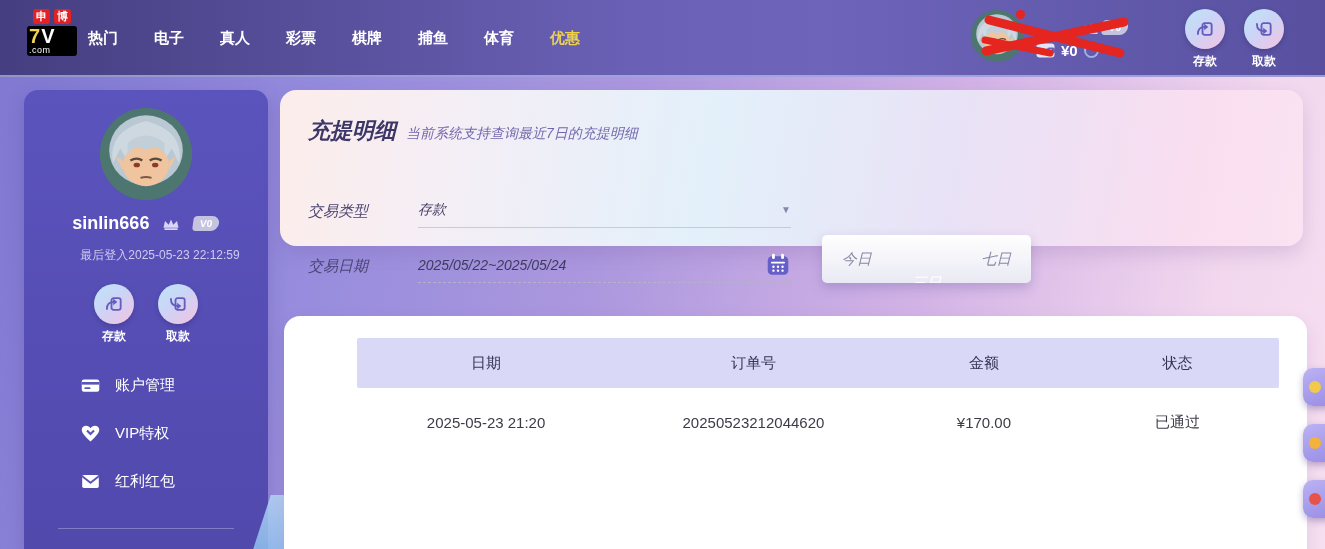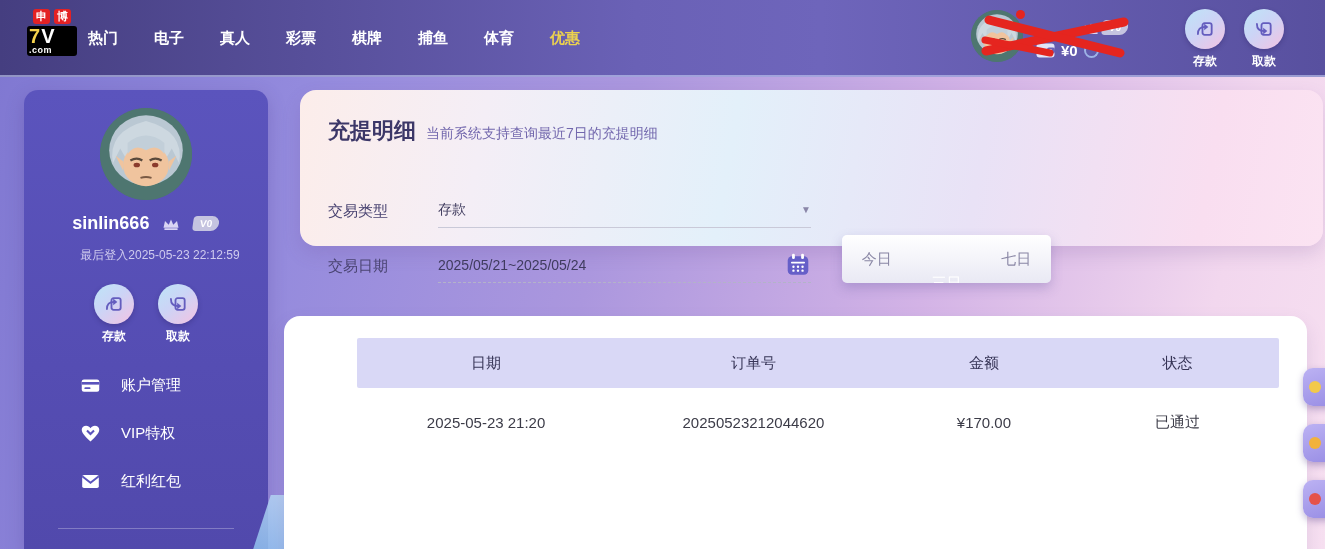--- a/index.html
+++ b/index.html
@@ -12,21 +12,21 @@
   .header { position:absolute; top:0; left:0; width:1325px; height:77px;
     background:linear-gradient(90deg,#453e80 0%,#6a61b6 48%,#6e65bb 62%,#58509f 100%);
     border-bottom:2px solid rgba(198,206,243,.6); }
   .logo { position:absolute; left:27px; top:9px; width:50px; cursor:pointer; }
   .logo-badges { display:flex; justify-content:center; gap:4px; }
   .logo-badge { background:#e32124; color:#fff; font-size:11px; font-weight:bold;
     line-height:15px; width:17px; text-align:center; border-radius:3px; }
   .logo-main { background:#000; border-radius:3px; margin-top:2px; padding:1px 2px 2px; text-align:left; }
   .logo-7v { font-size:20px; font-weight:bold; line-height:19px; letter-spacing:1px; }
   .logo-7 { color:#f5d34c; } .logo-v { color:#fff; }
-  .logo-com { color:#fff; font-size:9px; font-weight:bold; line-height:8px; letter-spacing:.5px; }
+  .logo-com { color:#fff; font-size:9px; font-weight:normal; line-height:8px; letter-spacing:.5px; }
   .nav { position:absolute; left:88px; top:0; height:77px; display:flex; align-items:center; gap:36px; }
   .nav-item { color:#fff; font-size:15px; font-weight:bold; cursor:pointer; white-space:nowrap; }
   .nav-item.active { color:#ecd24e; }
 
   .hdr-avatar { position:absolute; left:971px; top:10px; width:52px; height:52px; border-radius:50%;
     overflow:hidden; background:#4e7670; cursor:pointer; }
   .hdr-avatar svg, .side-avatar svg { display:block; width:100%; height:100%; }
   .avatar-dot { position:absolute; left:1016px; top:10px; width:9px; height:9px; border-radius:50%;
     background:#e5251f; }
   .vip-top { position:absolute; left:1082px; top:20px; display:flex; align-items:flex-end; gap:2px; }
@@ -50,31 +50,31 @@
     background:linear-gradient(180deg,#5b54bd 0%,#554db3 60%,#5149ac 100%);
     border-radius:14px 14px 0 0; box-shadow:0 6px 18px rgba(70,50,130,.25); }
   .side-avatar { width:92px; height:92px; border-radius:50%; margin:18px auto 0;
     overflow:hidden; background:#4e7670; }
   .side-name-row { margin-top:13px; display:flex; align-items:center; justify-content:center; gap:13px; }
   .side-name { color:#fff; font-size:18px; font-weight:bold; }
   .side-login { margin-top:13px; text-align:center; color:#cfcbee; font-size:12px;padding-left:28px; }
   .side-actions { margin-top:20px; display:flex; justify-content:center; gap:18px; }
   .side-actions .lbl { color:#fff; }
   .side-menu { margin:30px 0 0 56px; }
-  .menu-item { display:flex; align-items:center; gap:20px; color:#fff; font-size:15px;
+  .menu-item { display:flex; align-items:center; gap:14px; color:#fff; font-size:15px;
     margin-bottom:27px; cursor:pointer; }
   .side-divider { position:absolute; bottom:20px; left:34px; width:176px;
     border-top:1px solid rgba(255,255,255,.28); }
   .deco-wedge { position:absolute; left:262px; top:495px; width:34px; height:54px;
     background:linear-gradient(200deg,#bcd9f5,#8fc0ee); transform:skewX(-18deg); opacity:.85; }
 
   
-  .filter-card { position:absolute; left:300px; top:90px; width:1023px; height:156px; border-radius:16px;
+  .filter-card { position:absolute; left:280px; top:90px; width:1023px; height:156px; border-radius:16px;
     background:linear-gradient(100deg,#fcedea 0%,#f4eef6 18%,#e3f0fa 42%,#e9e2f6 66%,#f9def0 88%,#fbe3f2 100%);
-    box-shadow:0 8px 18px rgba(110,80,150,.18); }
+    box-shadow:0 8px 18px rgba(110,80,150,.18);font-style:italic; }
   .card-title-row { position:absolute; left:28px; top:26px; display:flex; align-items:baseline; gap:10px; }
   .page-title { font-size:22px; font-weight:bold; color:#3c3768; }
   .page-subtitle { font-size:14px; color:#7267ad; }
   .form-label { position:absolute; left:28px; font-size:15px; color:#4a4472; }
   .field { position:absolute; left:138px; width:373px; height:36px;
     display:flex; align-items:center; justify-content:space-between; font-size:14px; color:#3f3b5e; cursor:pointer; }
   .field.type { top:102px; border-bottom:1px solid #c9c9d8; }
   .field.date { top:157px; border-bottom:1px dashed #b3b3c8; }
   .caret { color:#8a86a8; font-size:10px; }
   .range-group { position:absolute; left:542px; top:145px; width:209px; height:48px;
@@ -287,21 +287,21 @@
     </div>
 
     <span class="form-label" style="top:112px;">交易类型</span>
     <div class="field type">
       <span>存款</span>
       <span class="caret">▼</span>
     </div>
 
     <span class="form-label" style="top:167px;">交易日期</span>
     <div class="field date">
-      <span>2025/05/21~2025/05/24</span>
+      <span>2025/05/22~2025/05/24</span>
       <svg width="26" height="26" viewBox="0 0 24 24">
         <rect x="2.5" y="4" width="19" height="17" rx="4" fill="#665fc8"></rect>
         <rect x="6.5" y="1.5" width="2.6" height="5" rx="1.2" fill="#ffffff"></rect>
         <rect x="14.9" y="1.5" width="2.6" height="5" rx="1.2" fill="#ffffff"></rect>
         <rect x="5.5" y="9" width="13" height="1.6" rx="0.8" fill="#ffffff"></rect>
         <circle cx="7.8" cy="13.6" r="1.1" fill="#ffffff"></circle>
           <circle cx="12" cy="13.6" r="1.1" fill="#ffffff"></circle>
           <circle cx="16.2" cy="13.6" r="1.1" fill="#ffffff"></circle>
         <circle cx="7.8" cy="17.2" r="1.1" fill="#ffffff"></circle>
           <circle cx="12" cy="17.2" r="1.1" fill="#ffffff"></circle>

